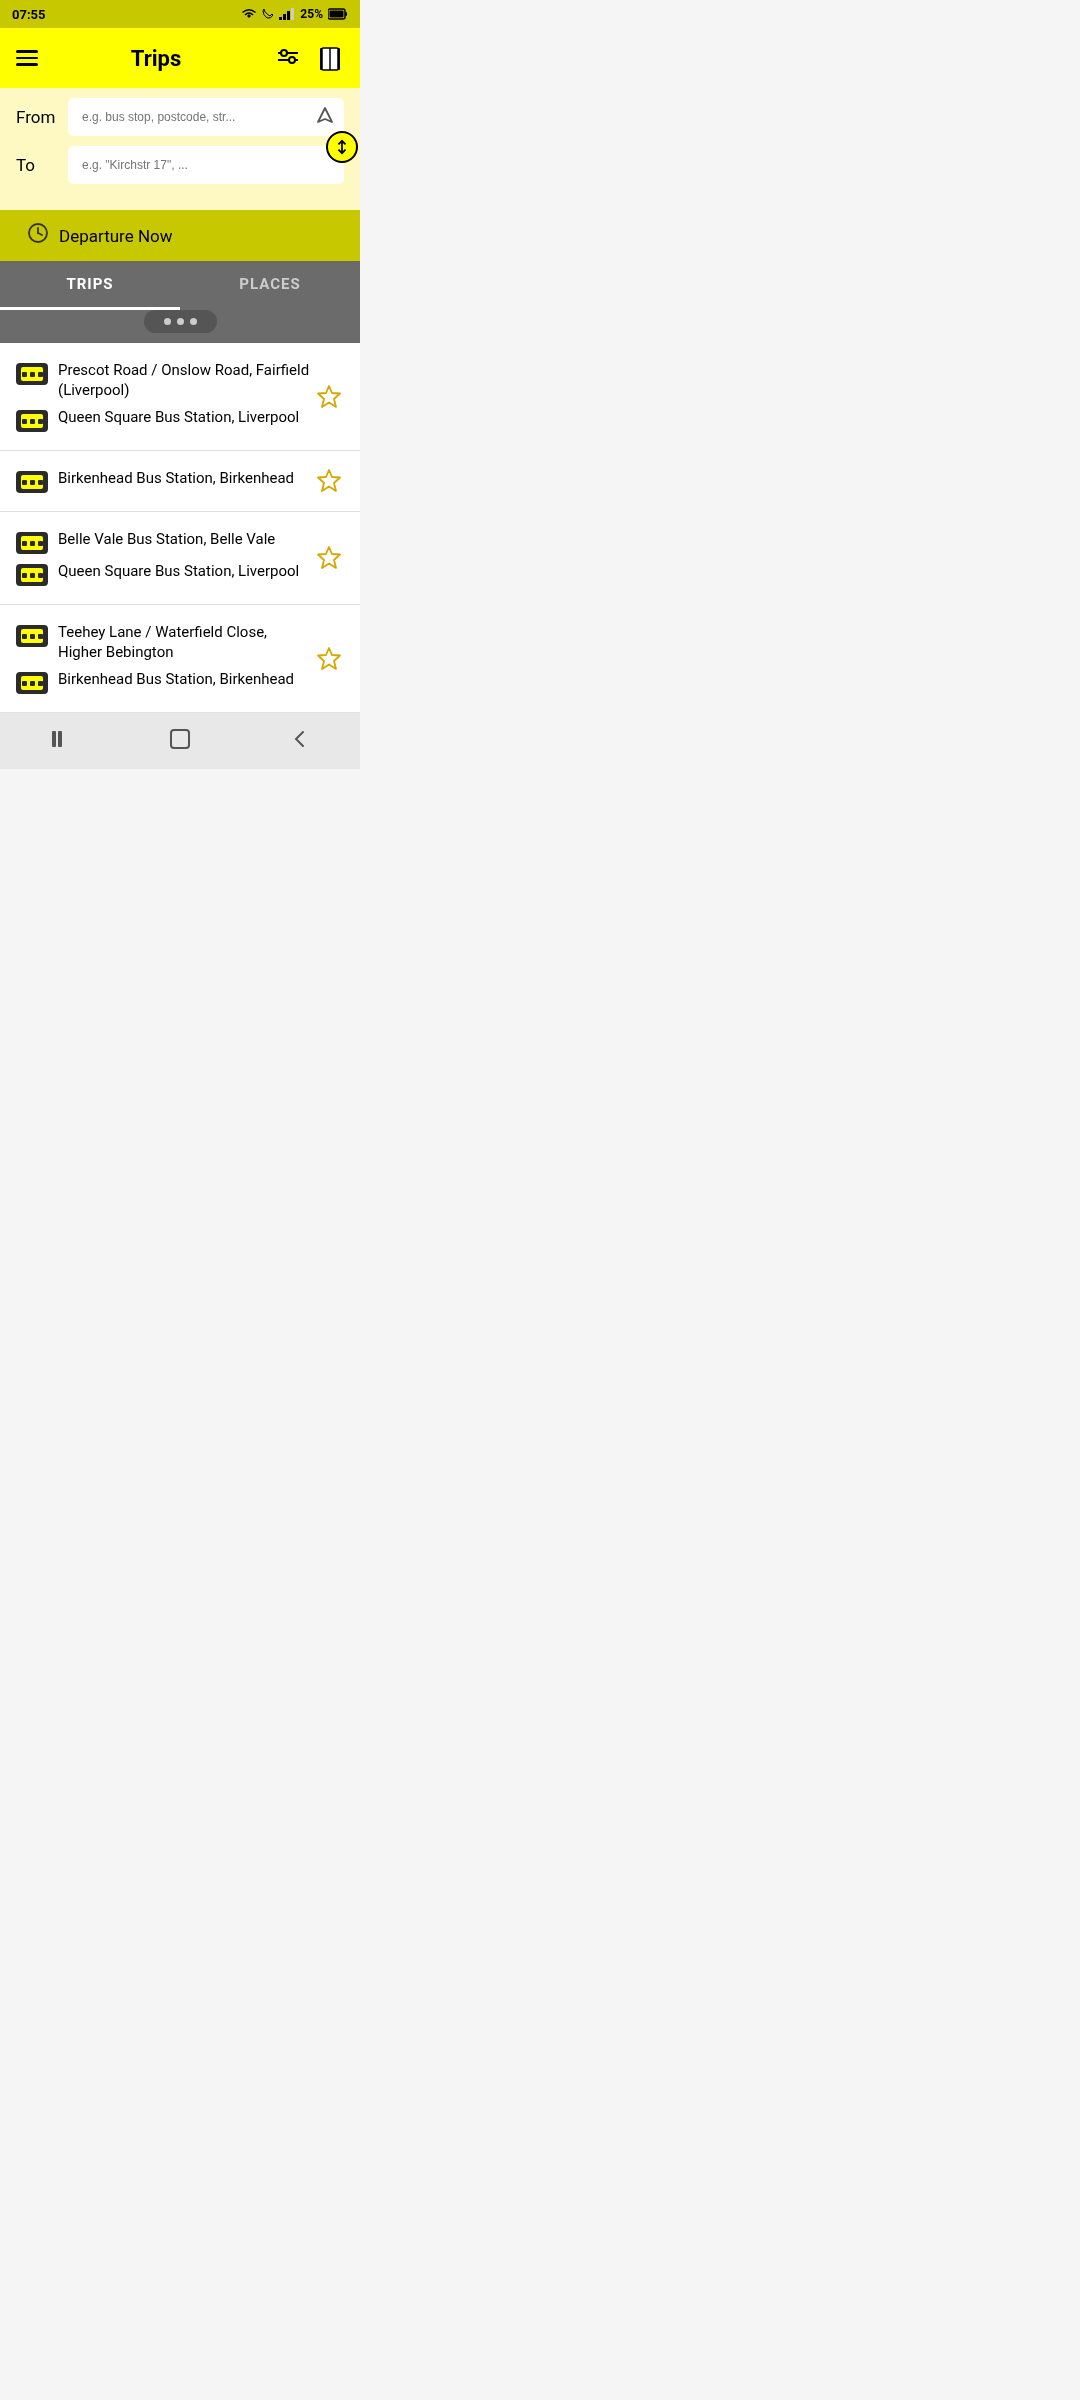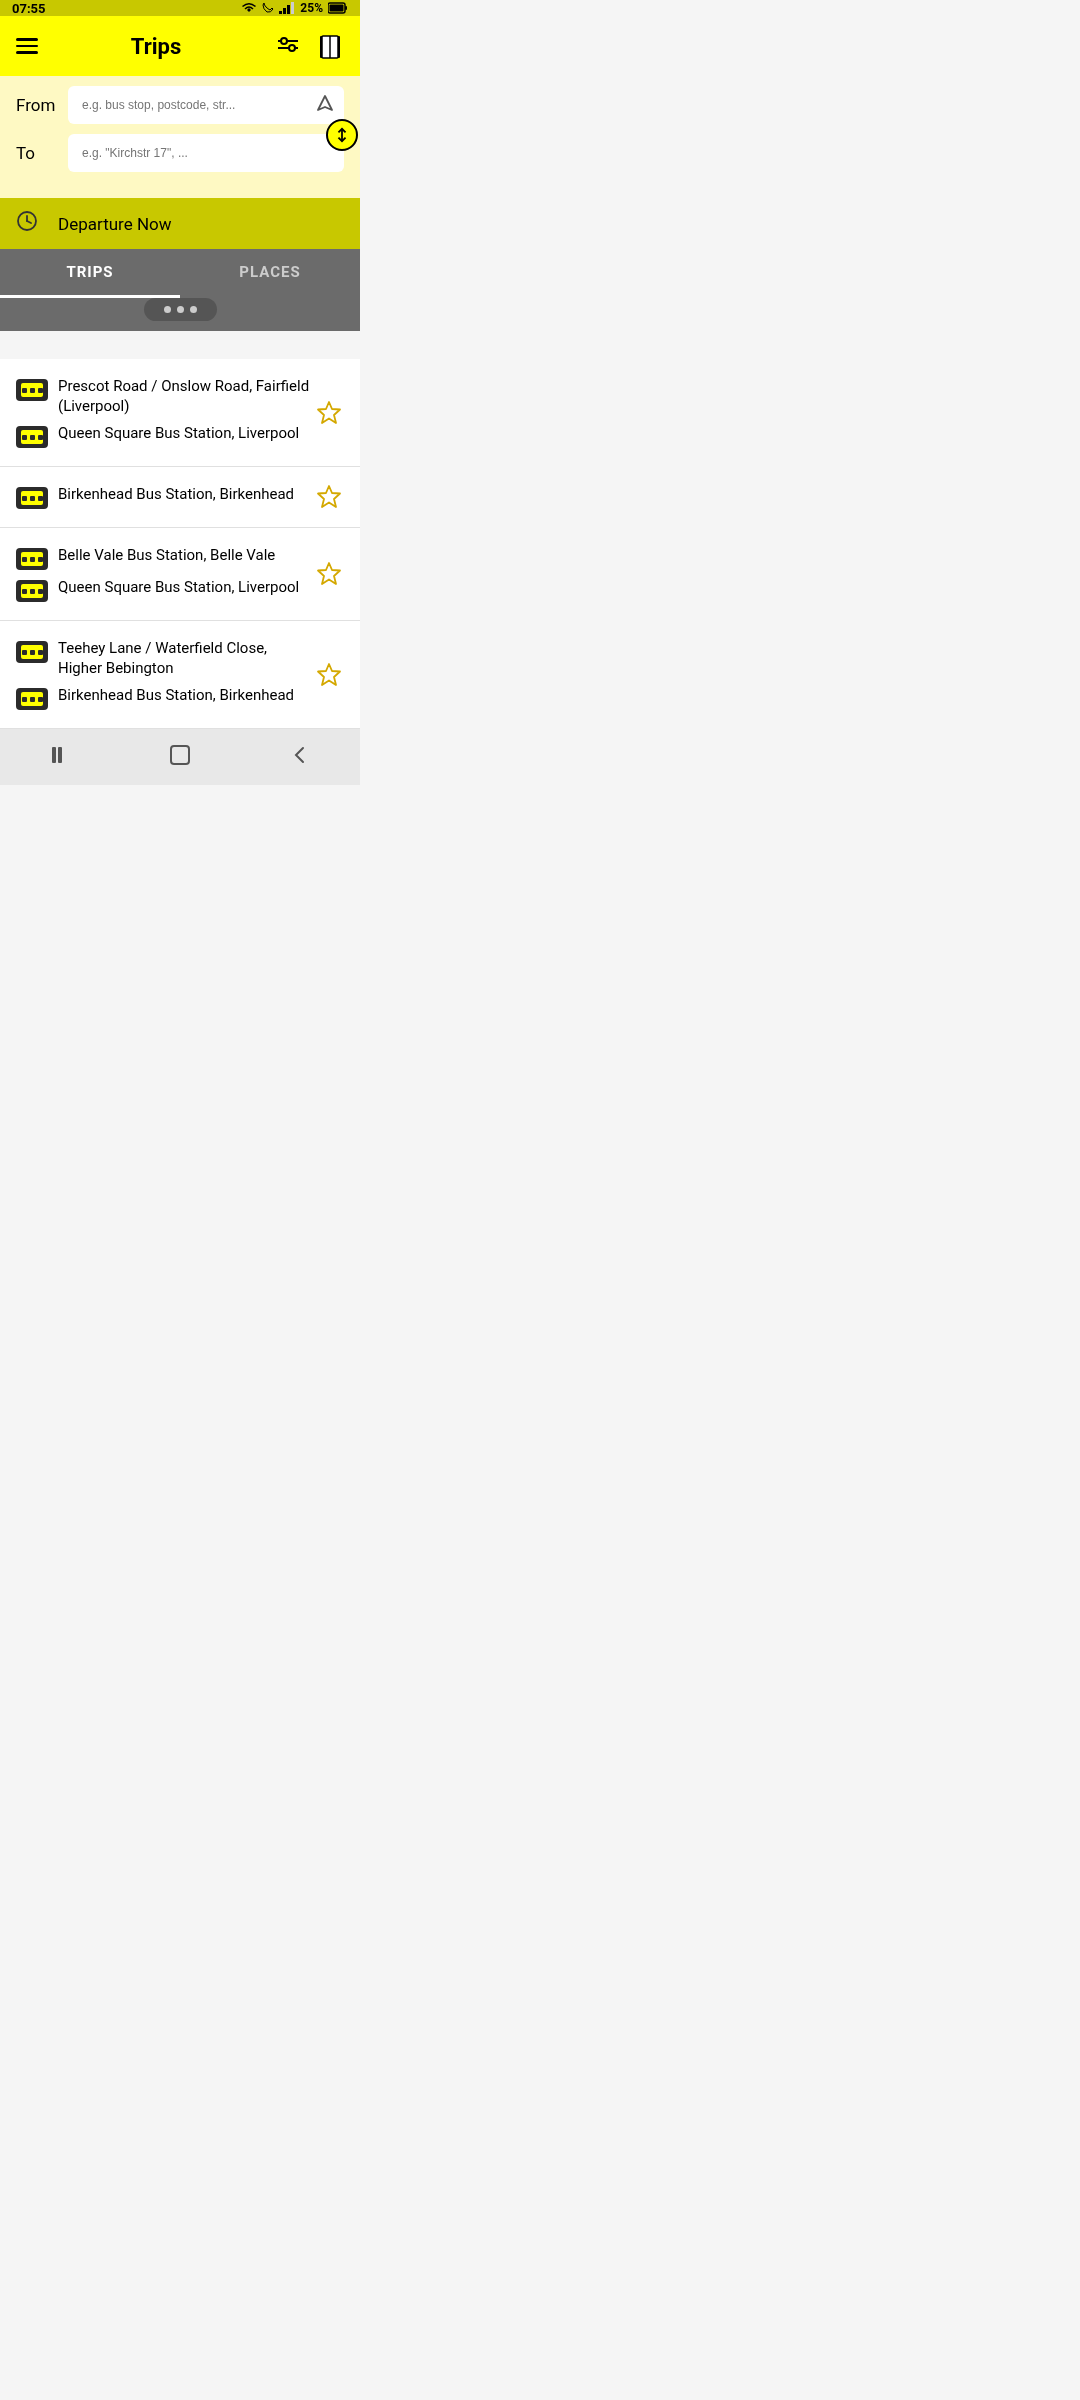--- a/index.html
+++ b/index.html
@@ -12,21 +12,21 @@
       overflow-x: hidden;
     }
 
     
     .status-bar {
       background: #c8c800;
       display: flex;
       justify-content: space-between;
       align-items: center;
       padding: 6px 12px;
-      height: 16px;
+      height: 28px;
     }
     .status-time {
       font-size: 13px;
       font-weight: bold;
       color: #000;
     }
     .status-icons {
       display: flex;
       align-items: center;
       gap: 5px;
@@ -123,24 +123,24 @@
       z-index: 10;
     }
     .swap-btn svg {
       width: 16px;
       height: 16px;
     }
 
     
     .departure-bar {
       background: #c8c800;
-      padding: 12px 16px;
-      display: flex;
-      align-items: center;
-      gap: 20px;
+      padding: 12px 27px;
+      display: flex;
+      align-items: center;
+      gap: 10px;
     }
     .departure-clock {
       font-size: 20px;
       color: #333;
     }
     .departure-text {
       font-size: 17px;
       color: #000;
       font-weight: 400;
     }
@@ -183,21 +183,20 @@
     .dot {
       width: 7px;
       height: 7px;
       background: #ccc;
       border-radius: 50%;
     }
 
     
     .trips-list {
       background: #fff;
-      margin-top: 28px;
     }
     .trip-item {
       border-bottom: 1px solid #e0e0e0;
       padding: 14px 16px;
       display: flex;
       align-items: flex-start;
       gap: 0;
       cursor: pointer;
     }
     .trip-stops {

